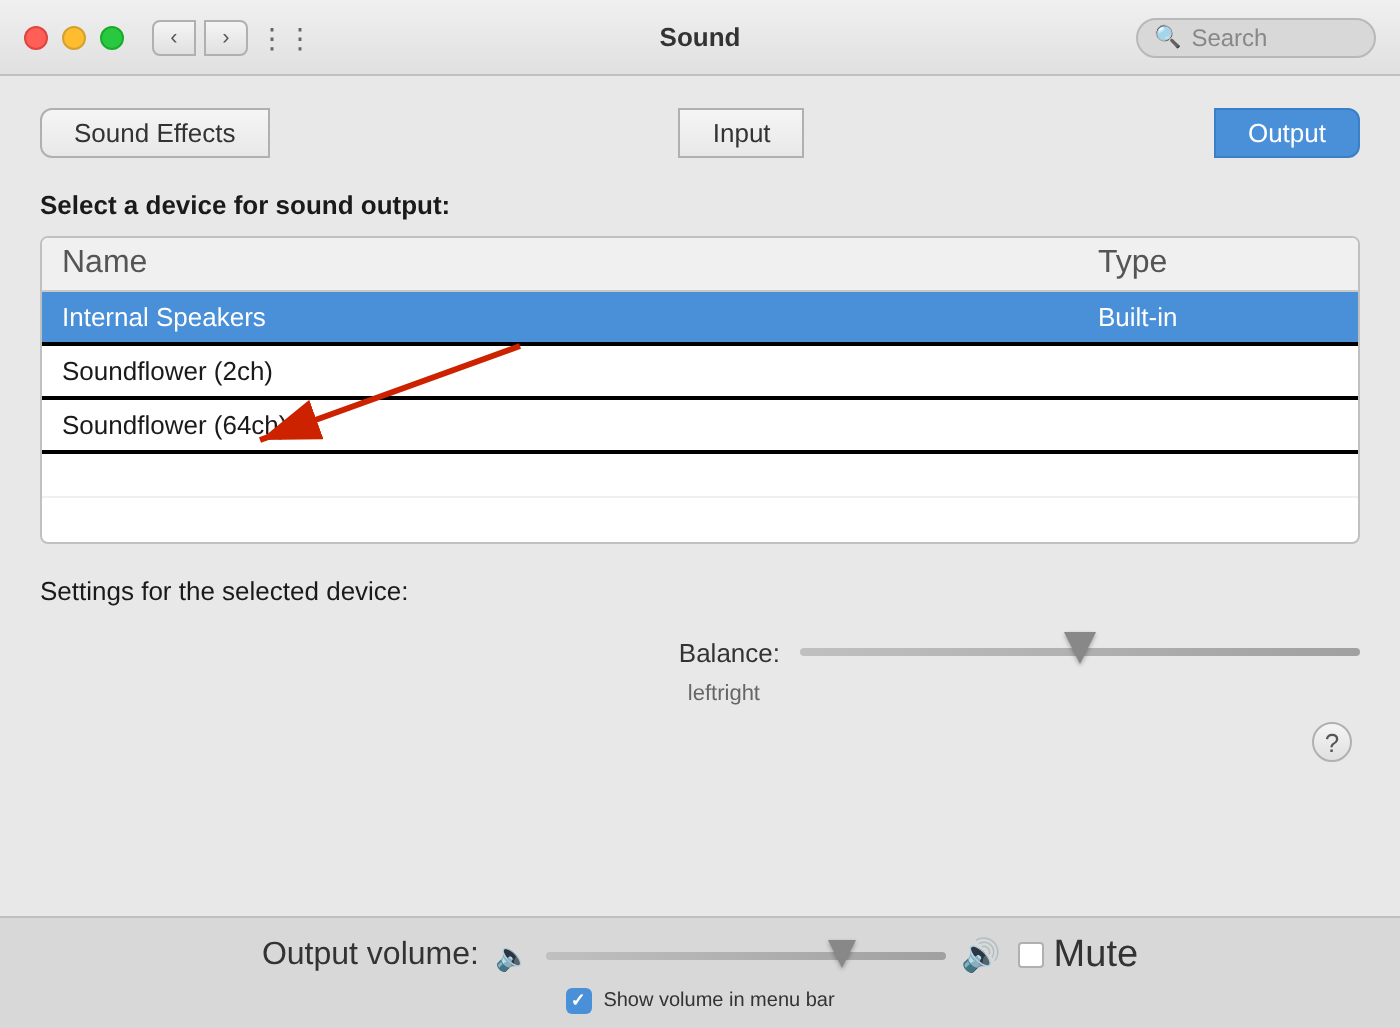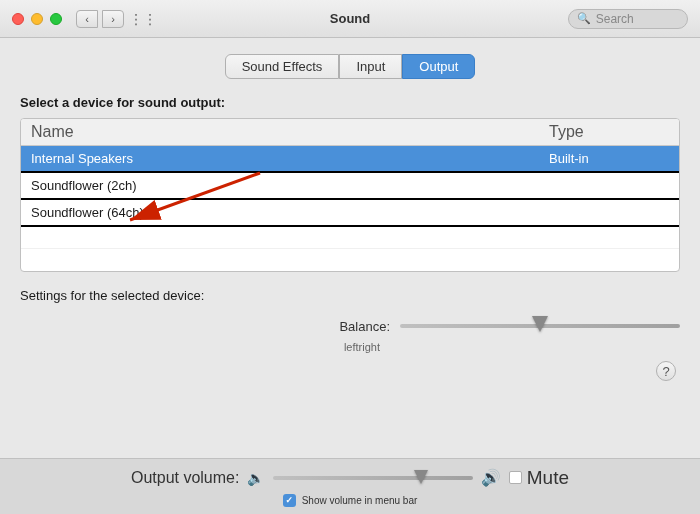--- a/index.html
+++ b/index.html
@@ -109,21 +109,21 @@
     }
 
     
     .content {
       padding: 16px 20px 10px 20px;
     }
 
     
     .tabs-row {
       display: flex;
-      justify-content: center;
+      justify-content: space-between;
       margin-bottom: 16px;
       gap: 0;
     }
 
     .tab {
       padding: 4px 16px;
       font-size: 13px;
       border: 1px solid #b0b0b0;
       background: linear-gradient(180deg, #f5f5f5, #e8e8e8);
       cursor: pointer;

